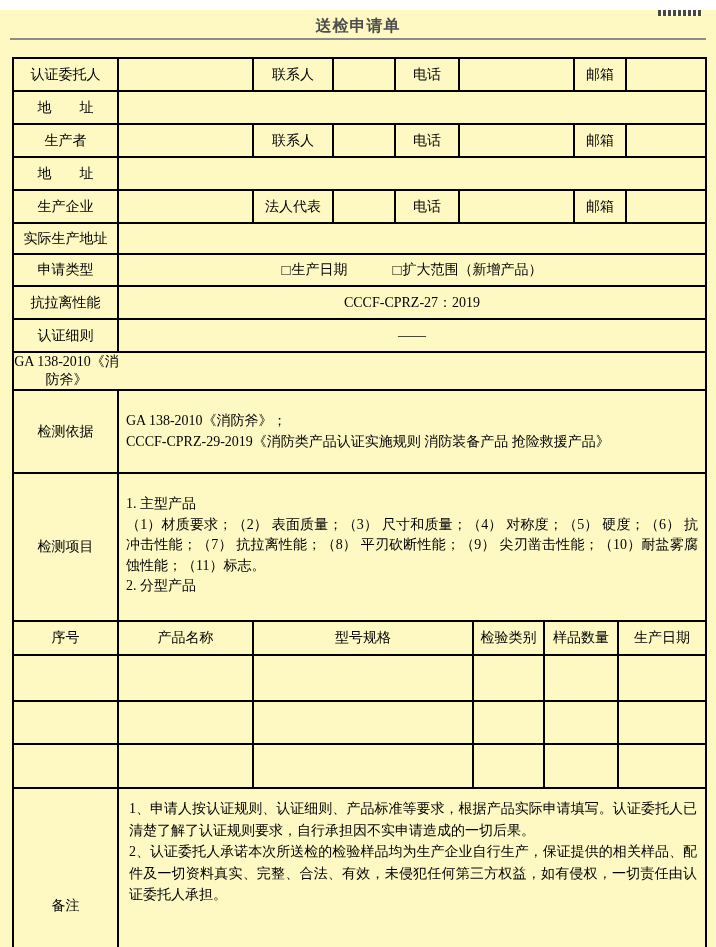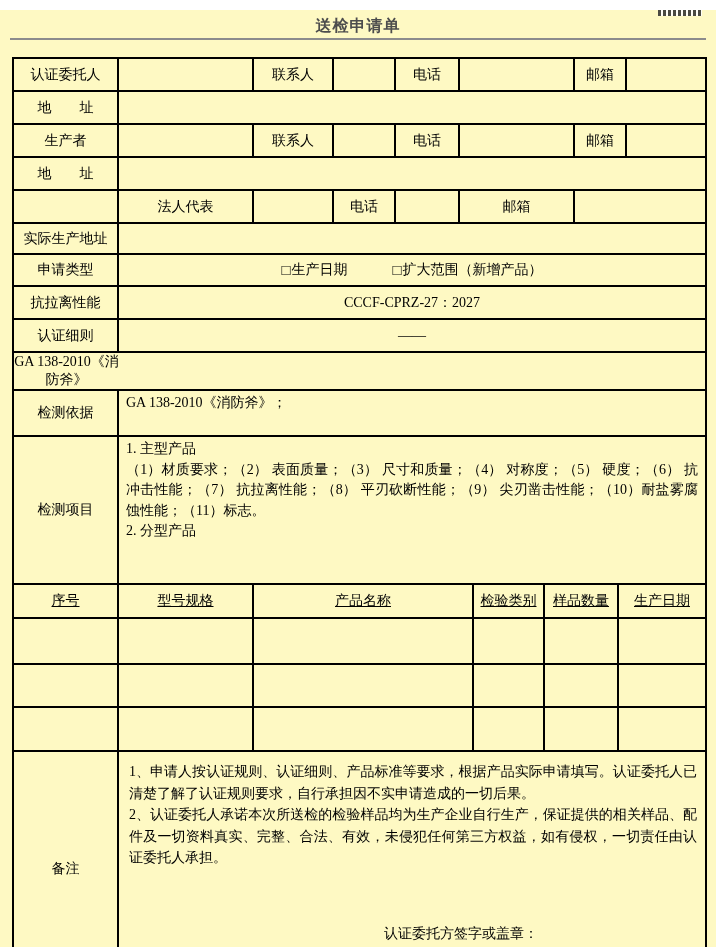--- a/index.html
+++ b/index.html
@@ -40,40 +40,40 @@
     background: #8c8c8c;
   }
   .formtable {
     margin: 17px 0 0 12px;
     width: 695px;
     border: 2px solid #000;
   }
   .row { display: grid; border-bottom: 2px solid #000; }
   .row:last-child { border-bottom: none; }
   .cols-a { grid-template-columns: 105px 135px 80px 62px 64px 115px 52px 78px; }
-  .cols-b { grid-template-columns: 105px 135px 220px 71px 74px 86px; text-decoration: underline; }
+  .cols-b { grid-template-columns: 105px 135px 220px 71px 74px 86px; }
   .cols-c { grid-template-columns: 105px 586px; }
   .cell {
     border-right: 2px solid #000;
     font-size: 14px;
     overflow: hidden;
   }
   .cell:last-child { border-right: none; }
   .c { display: flex; align-items: center; justify-content: center; text-align: center; }
   .h31 { min-height: 31px; }
   .h29 { min-height: 29px; }
   .h30 { min-height: 30px; }
   .h32 { min-height: 32px; }
   .h44 { min-height: 44px; }
   .h41 { min-height: 41px; }
   .h42 { min-height: 42px; }
   .h146 { min-height: 146px; }
   .h233 { min-height: 233px; }
   .multiline {
-    padding: 2px 7px;
+    padding: 20px 7px;
     line-height: 20.5px;
     text-align: justify;
   }
   .opt { display: inline-flex; align-items: center; }
   .opt + .opt { margin-left: 45px; }
   .checkbox-glyph { font-size: 15px; margin-right: 1px; }
   .remarks-value { position: relative; padding: 9px 8px 0 10px; line-height: 21.5px; text-align: justify; }
   .remarks-item { margin: 0; }
   .signature-block { position: absolute; left: 0; right: 0; bottom: 12px; line-height: 26px; }
   .sig-line1 { margin-left: 265px; }
@@ -117,20 +117,21 @@
       <div class="cell c h31">邮箱</div>
       <div class="cell c h31"></div>
     </div>
 
     <div class="row cols-c">
       <div class="cell c h31">地　　址</div>
       <div class="cell c h31"></div>
     </div>
 
     <div class="row cols-a">
+      <div class="cell c h31">生产企业</div>
       <div class="cell c h31"></div>
       <div class="cell c h31">法人代表</div>
       <div class="cell c h31"></div>
       <div class="cell c h31">电话</div>
       <div class="cell c h31"></div>
       <div class="cell c h31">邮箱</div>
       <div class="cell c h31"></div>
     </div>
 
     <div class="row cols-c">
@@ -147,52 +148,53 @@
         </span>
         <span class="opt">
           <span class="checkbox-glyph">□</span>
           <span>扩大范围（新增产品）</span>
         </span>
       </div>
     </div>
 
     <div class="row cols-c">
       <div class="cell c h31">抗拉离性能</div>
-      <div class="cell c h31">CCCF-CPRZ-27：2027</div>
+      <div class="cell c h31">CCCF-CPRZ-27：2019</div>
     </div>
 
     <div class="row cols-c">
       <div class="cell c h31">认证细则</div>
       <div class="cell c h31">——</div>
     </div>
 
     <div class="row cols-c">
       <div class="cell c h31">GA 138-2010《消防斧》</div>
     </div>
 
     <div class="row cols-c">
       <div class="cell c h44">检测依据</div>
       <div class="cell multiline h44">
         <div>GA 138-2010《消防斧》；</div>
+        <div>CCCF-CPRZ-29-2019《消防类产品认证实施规则 消防装备产品 抢险救援产品》</div>
       </div>
     </div>
 
     <div class="row cols-c">
       <div class="cell c h146">检测项目</div>
       <div class="cell multiline h146">
         <div>1. 主型产品</div>
         <div>（1）材质要求；（2） 表面质量；（3） 尺寸和质量；（4） 对称度；（5） 硬度；（6） 抗冲击性能；（7） 抗拉离性能；（8） 平刃砍断性能；（9） 尖刃凿击性能；（10）耐盐雾腐蚀性能；（11）标志。</div>
         <div>2. 分型产品</div>
       </div>
     </div>
 
     <div class="row cols-b">
       <div class="cell c h32">序号</div>
+      <div class="cell c h32">产品名称</div>
       <div class="cell c h32">型号规格</div>
-      <div class="cell c h32">产品名称</div>
       <div class="cell c h32">检验类别</div>
       <div class="cell c h32">样品数量</div>
       <div class="cell c h32">生产日期</div>
     </div>
 
     <div class="row cols-b">
       <div class="cell c h44"></div>
       <div class="cell c h44"></div>
       <div class="cell c h44"></div>
       <div class="cell c h44"></div>

